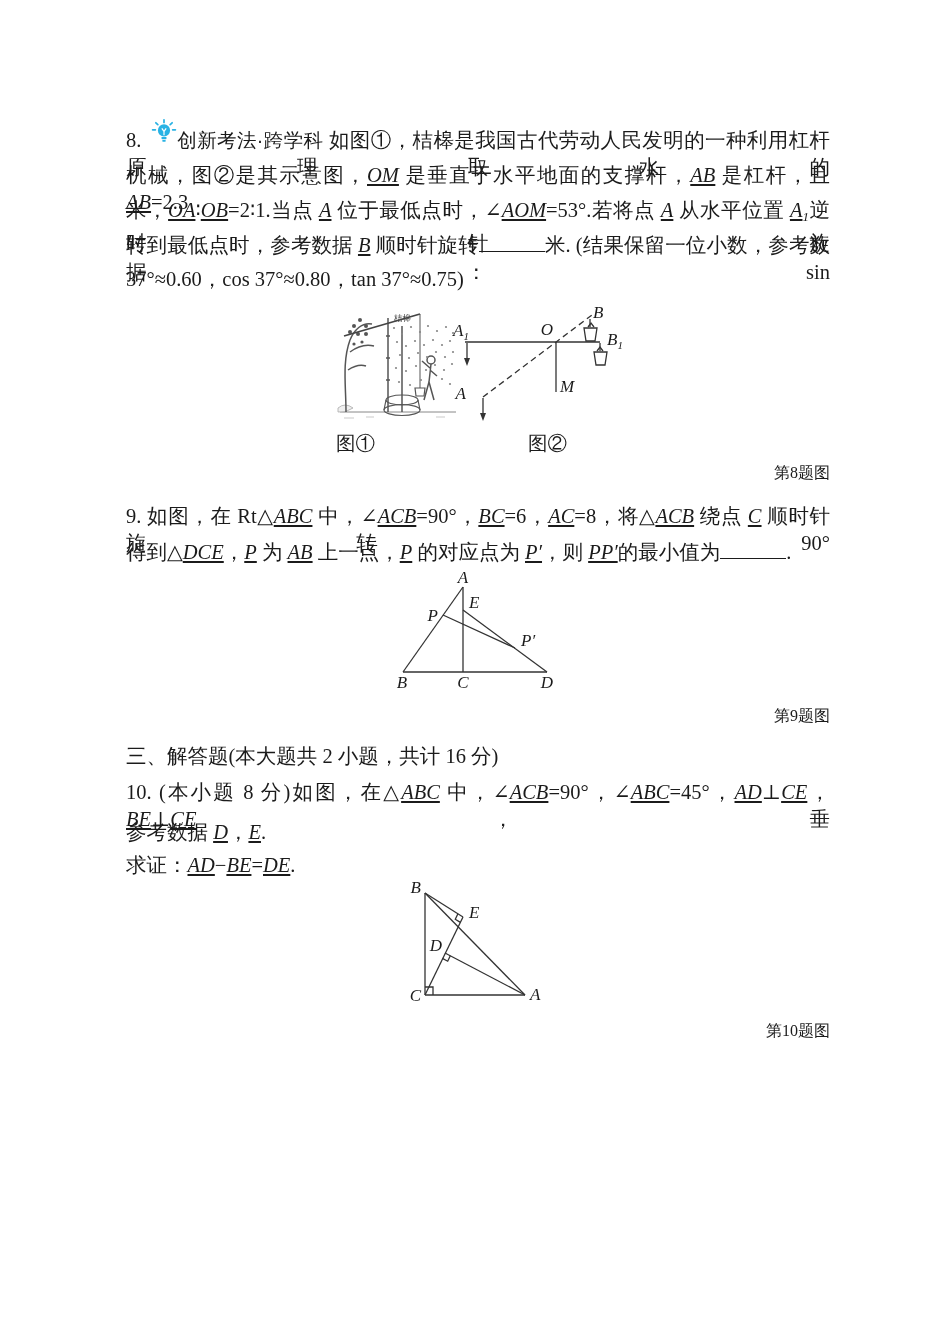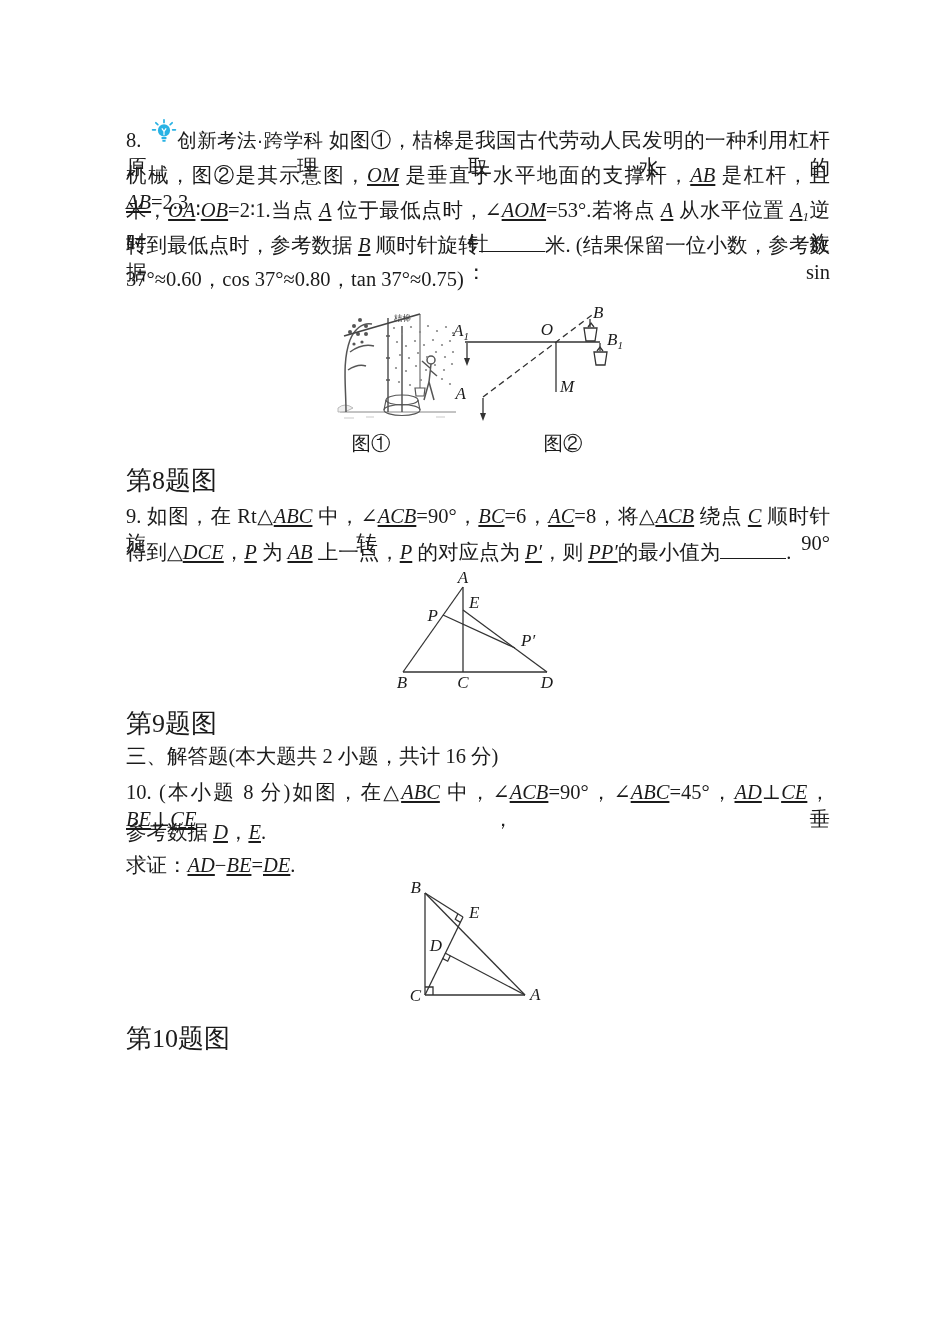--- a/index.html
+++ b/index.html
@@ -9,22 +9,22 @@
     overflow:hidden;
   }
   .line{position:absolute;left:126px;width:704px;font-size:20.5px;line-height:27px;}
   .just{text-align:justify;text-align-last:justify;}
   .seg-n{}
   .seg-i{font-style:italic;text-decoration:underline;}
   .seg-s{font-style:italic;font-size:13px;vertical-align:-4px;}
   .seg-t{font-family:"Liberation Sans","DejaVu Sans",sans-serif;font-size:19.5px;}
   .seg-u{display:inline-block;width:66px;height:15px;border-bottom:1.6px solid #1b1b1b;}
   .seg-g{display:inline-block;width:30px;height:10px;}
-  .caption{position:absolute;left:126px;width:704px;text-align:left;font-size:26px;}
-  .subcap{position:absolute;width:70px;text-align:center;font-size:19.5px;}
+  .caption{position:absolute;left:126px;width:704px;text-align:right;font-size:16px;}
+  .subcap{position:absolute;width:70px;font-size:19.5px;}
   .figsvg{position:absolute;}
   svg text{font-family:"Liberation Serif","DejaVu Serif",serif;font-style:italic;font-size:17px;fill:#1b1b1b;}
   svg .cjk{font-style:normal;font-size:8.5px;fill:#444;}
   .strk{stroke:#333;stroke-width:1.3;fill:none;}
   .sk{stroke:#555;fill:none;}
 </style>
 </head>
 <body>
 
 <div class="line just" style="top:127px"><span class="seg-n">8. </span><span class="seg-g"></span><span class="seg-t">创新考法·跨学科</span><span class="seg-n">  如图①，桔槔是我国古代劳动人民发明的一种利用杠杆原理取水的</span></div>

